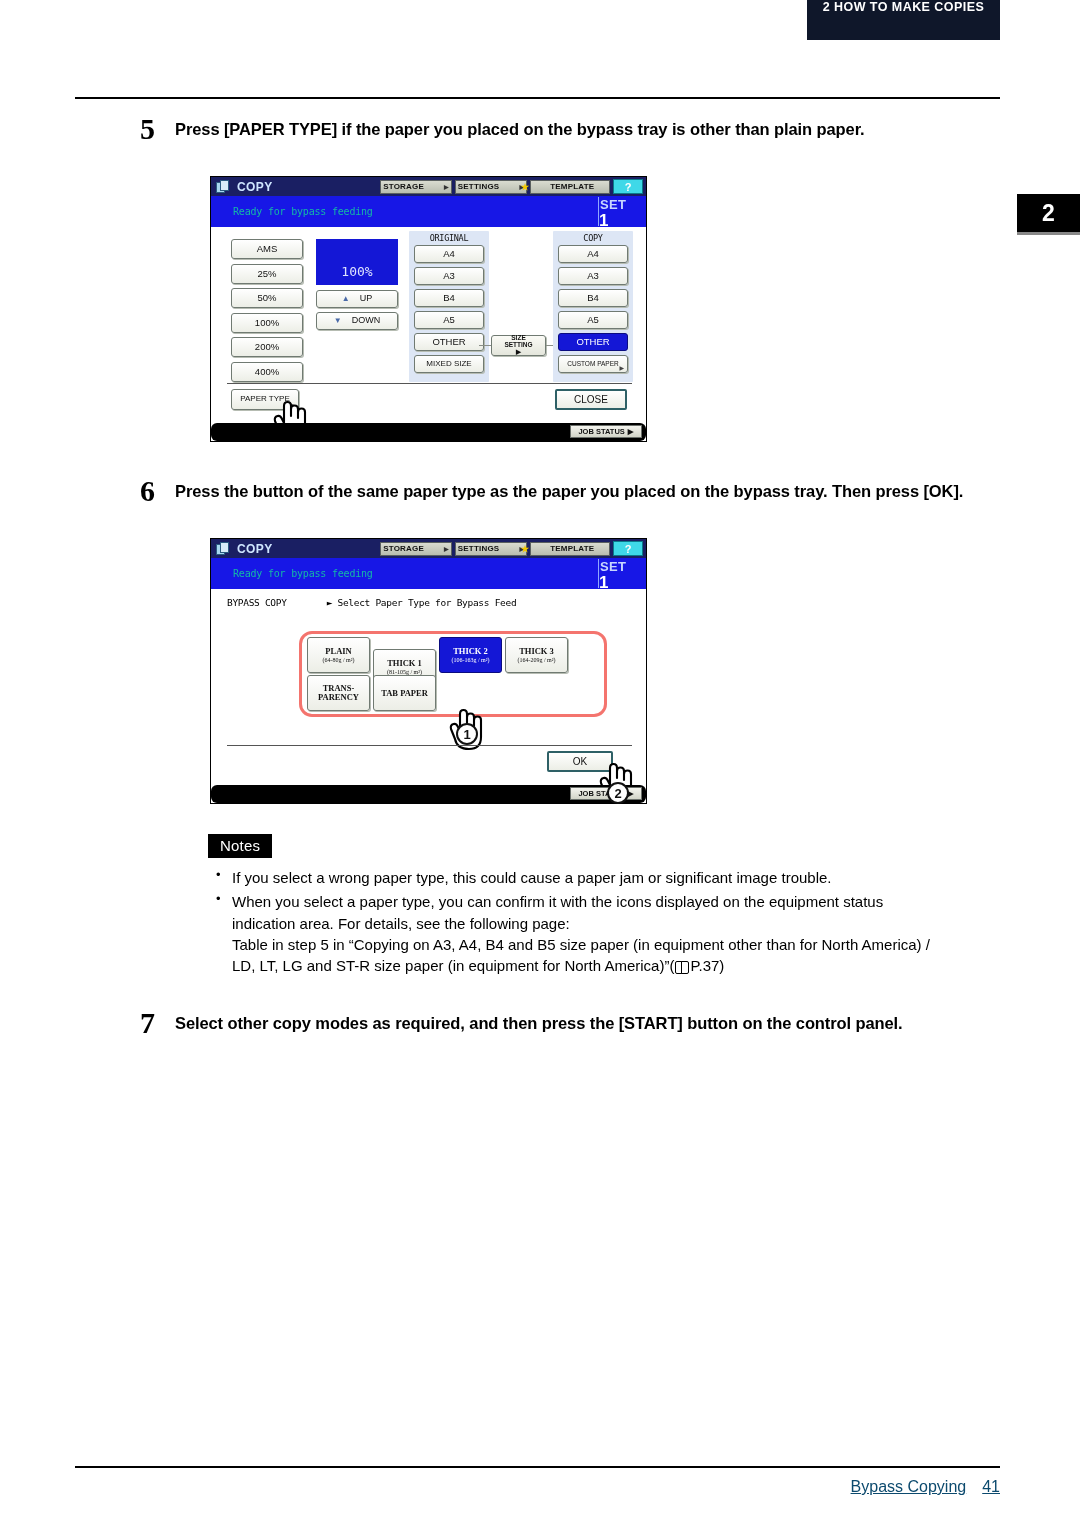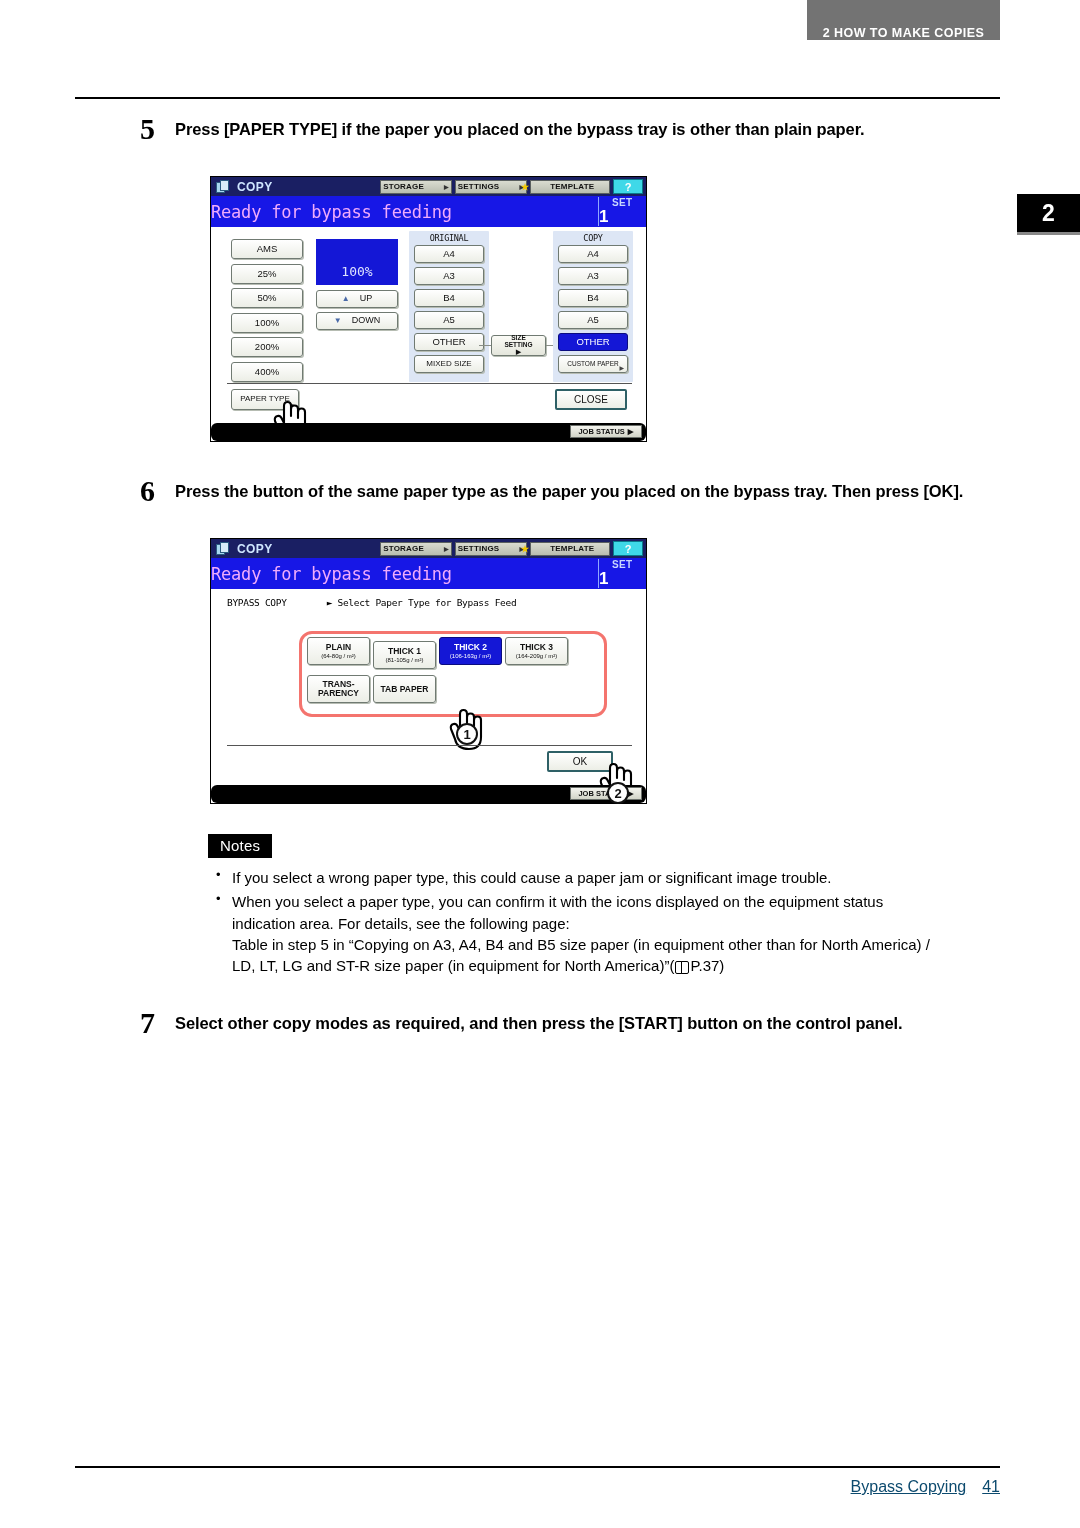--- a/index.html
+++ b/index.html
@@ -8,22 +8,22 @@
     width:1080px; height:1528px;
     background:#ffffff;
     font-family:"Liberation Sans", sans-serif;
     position:relative;
     overflow:hidden;
   }
 
   
   .header-band{
     position:absolute; top:0; left:807px; width:193px; height:40px;
-    background:#737373;
-    display:flex; align-items:flex-end; justify-content:center;
+    background:#0f172a;
+    display:flex; align-items:flex-start; justify-content:center;
   }
   .header-band span{
     color:#ffffff; font-size:12.5px; font-weight:bold; letter-spacing:.45px;
     white-space:nowrap;
   }
   .chapter-tab{
     position:absolute; top:194px; left:1017px; width:63px; height:41px;
     background:#000; border-bottom:3px solid #888;
     display:flex; align-items:center; justify-content:center;
   }
@@ -82,28 +82,28 @@
     width:30px; height:15px; background:#3fd8e8; border:1px solid #0a7a8a;
     color:#fff; font-size:11px; font-weight:bold;
     display:flex; align-items:center; justify-content:center;
   }
   .tb-spacer{ flex:1 1 auto; }
 
   .lcd-status{
     height:31px; background:#1717e6; position:relative; display:flex; align-items:center;
   }
   .lcd-status .msg{
-    color:#f0abfc; font-size:17px; font-family:"DejaVu Sans Mono", monospace;
-    letter-spacing:-.2px;
+    color:#14b8a6; font-size:10px; font-family:"DejaVu Sans Mono", monospace;
+    margin-left:22px; letter-spacing:-.2px;
   }
   .setbox{
     position:absolute; right:4px; top:1px; width:44px; height:29px;
     border-left:1px solid #8fa8ff;
   }
-  .setbox .lbl{ color:#c8d6ff; font-size:10px; font-weight:bold; margin-left:13px; display:block; letter-spacing:.3px;}
+  .setbox .lbl{ color:#c8d6ff; font-size:13px; font-weight:bold; margin-left:1px; display:block; letter-spacing:.3px;}
   .setbox .val{ color:#fff; font-size:17px; font-weight:bold; text-align:right; line-height:13px; margin-right:4px;}
 
   .lcd-body{ background:#fff; position:relative; }
   .lcd-foot{ height:18px; background:#000; position:relative;border-radius:6px; }
   .job-status{
     position:absolute; right:4px; top:2px; height:13px; min-width:72px;
     background:linear-gradient(#f4f4ee,#d2d4c8); border:1px solid #6a6f6a;
     font-size:7.5px; font-weight:bold; color:#111;
     display:flex; align-items:center; justify-content:center; gap:3px; padding:0 3px;
   }
@@ -164,21 +164,21 @@
     position:absolute; left:16px; top:8px; font-size:9.5px;
     font-family:"DejaVu Sans Mono", monospace; color:#000; letter-spacing:-.3px;
   }
   .breadcrumb .bc2{ margin-left:40px; }
   .ptype-group{
     position:absolute; left:88px; top:42px; width:308px; height:86px;
     border:3px solid #f4746e; border-radius:13px;
   }
   .ptype-grid{ position:absolute; left:96px; top:48px; }
   .ptype-grid .key{
-    position:absolute; width:63px; height:28px; font-size:8.5px; font-weight:bold;
+    position:absolute; width:63px; height:36px; font-size:8.5px; font-weight:bold;font-family:Liberation Serif, serif;
   }
   .ptype-grid .key .sub{ font-weight:normal; font-size:6px; }
 
   .ok-btn{
     position:absolute; width:66px; height:21px;
     background:linear-gradient(#ffffff,#eceee6);
     border:2px solid #2e6066; border-radius:2px;
     display:flex; align-items:center; justify-content:center;
     font-size:10px; color:#111;
   }
@@ -390,21 +390,21 @@
       <span>BYPASS COPY</span><span class="bc2">► Select Paper Type for Bypass Feed</span>
     </div>
 
     <div class="ptype-group"></div>
 
     <div class="ptype-grid">
       <div class="key" style="left:0px;  top:0px;">
         <span>PLAIN</span>
         <span class="sub">(64-80g / m²)</span>
       </div>
-      <div class="key" style="left:66px; top:4px;">
+      <div class="key" style="left:66px; top:12px;">
         <span>THICK 1</span>
         <span class="sub">(81-105g / m²)</span>
       </div>
       <div class="key sel" style="left:132px; top:0px;">
         <span>THICK 2</span>
         <span class="sub">(106-163g / m²)</span>
       </div>
       <div class="key" style="left:198px; top:0px;">
         <span>THICK 3</span>
         <span class="sub">(164-209g / m²)</span>

